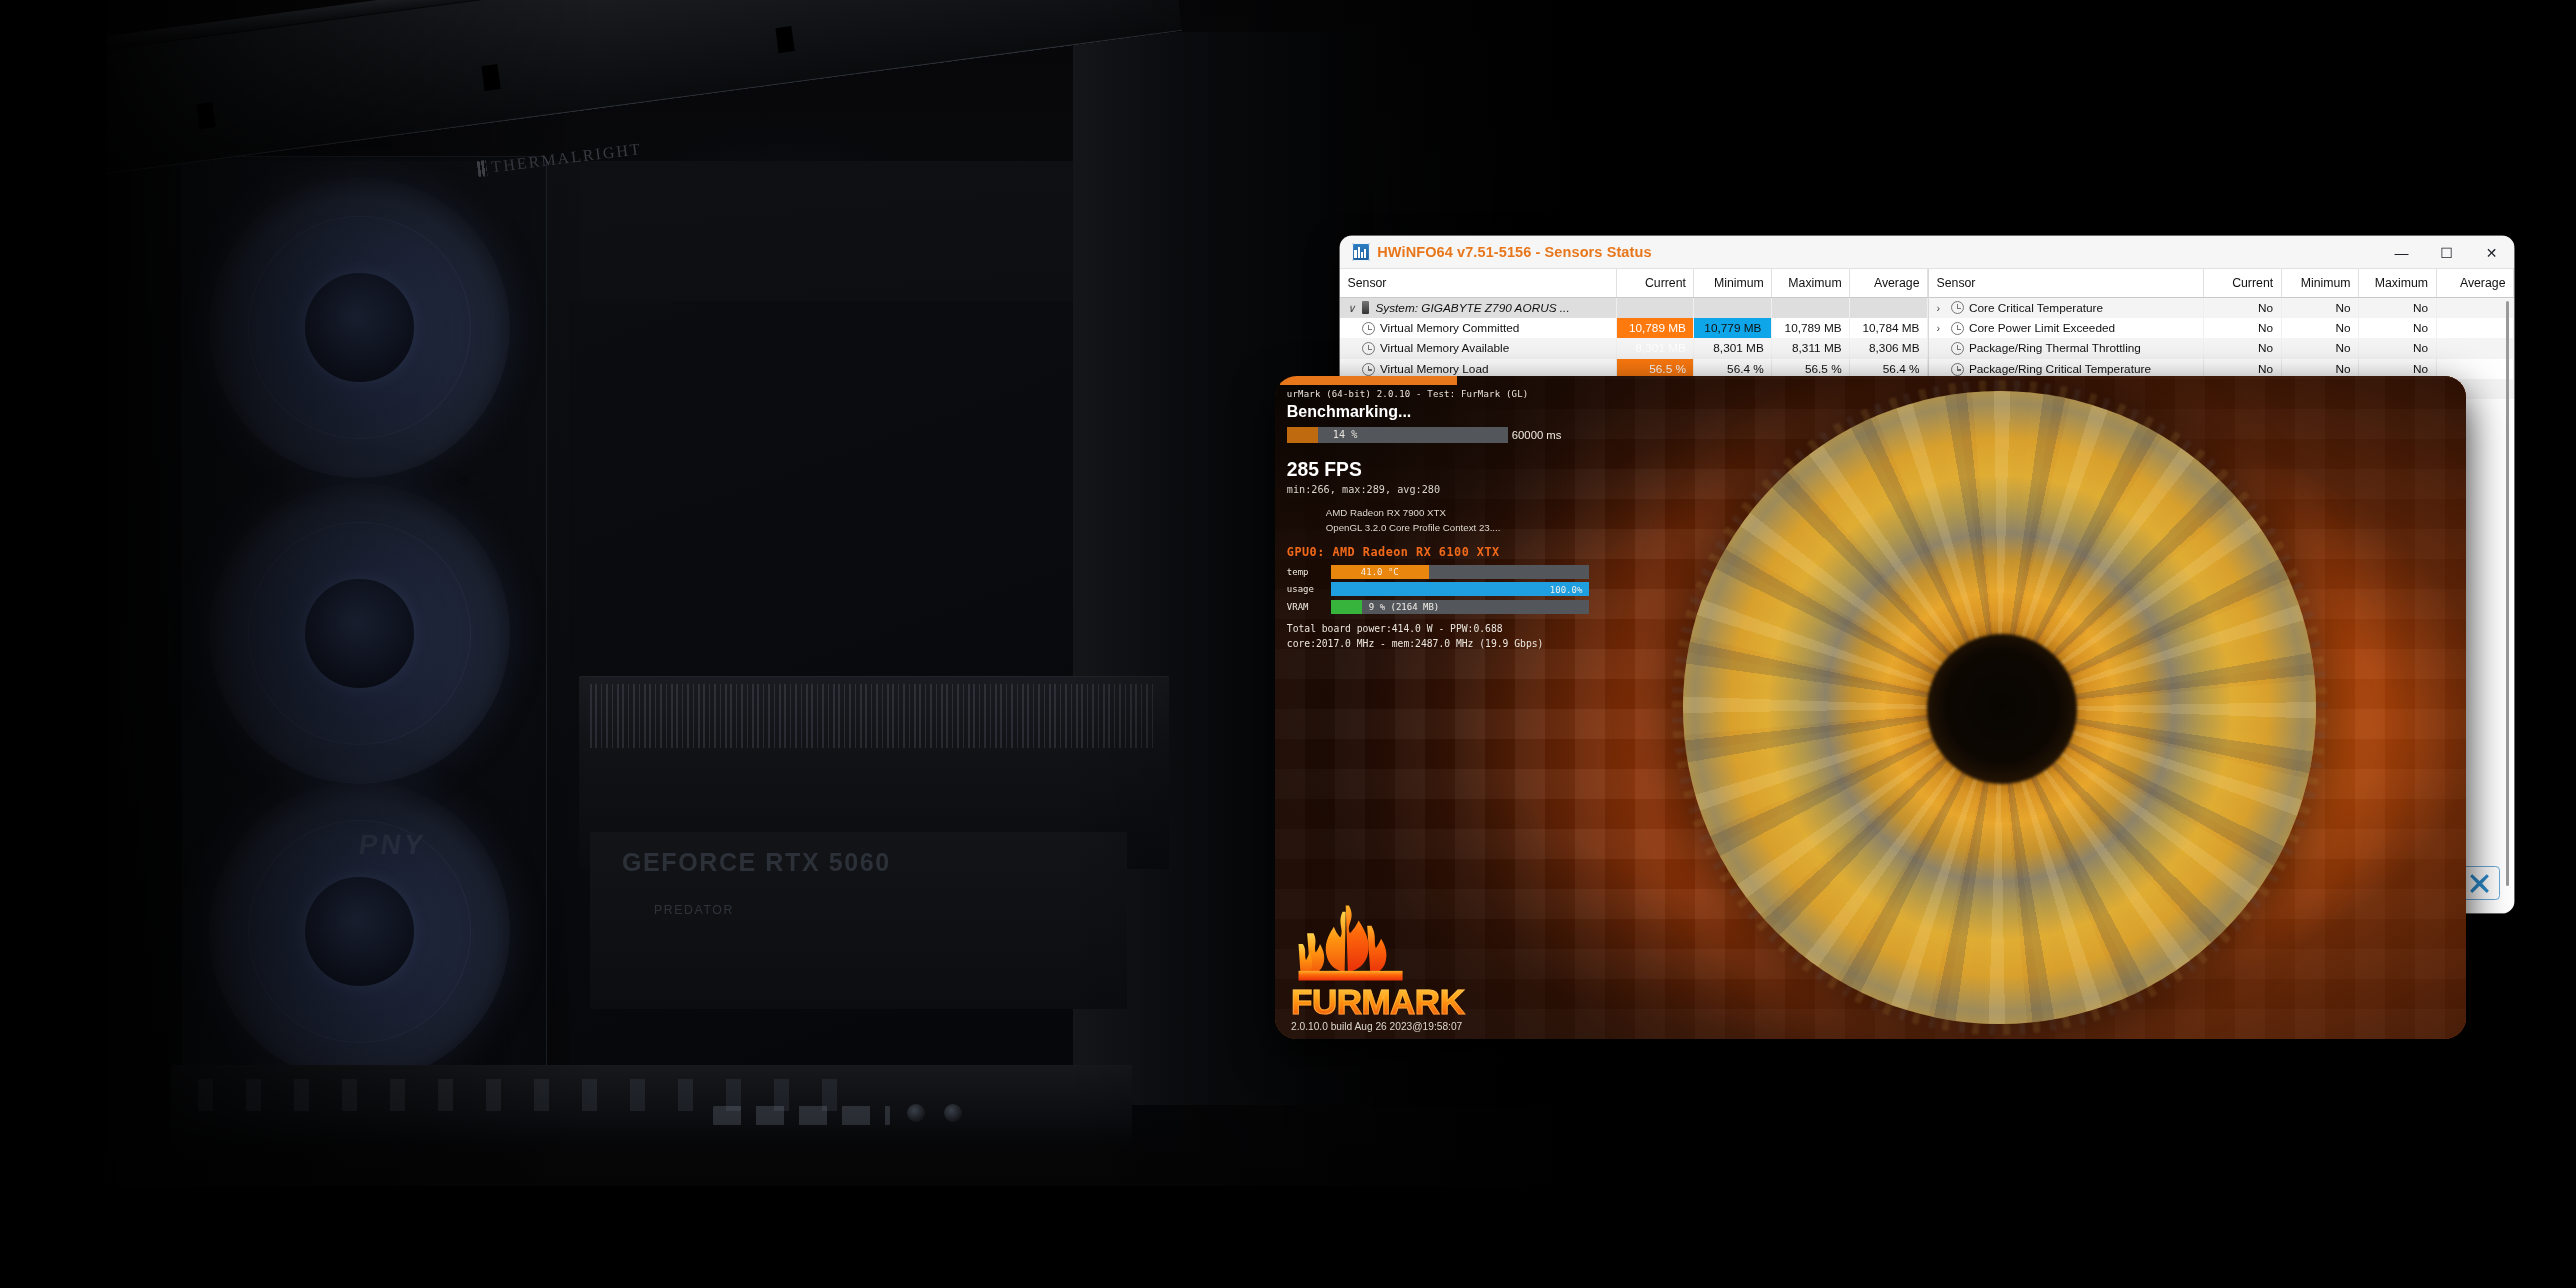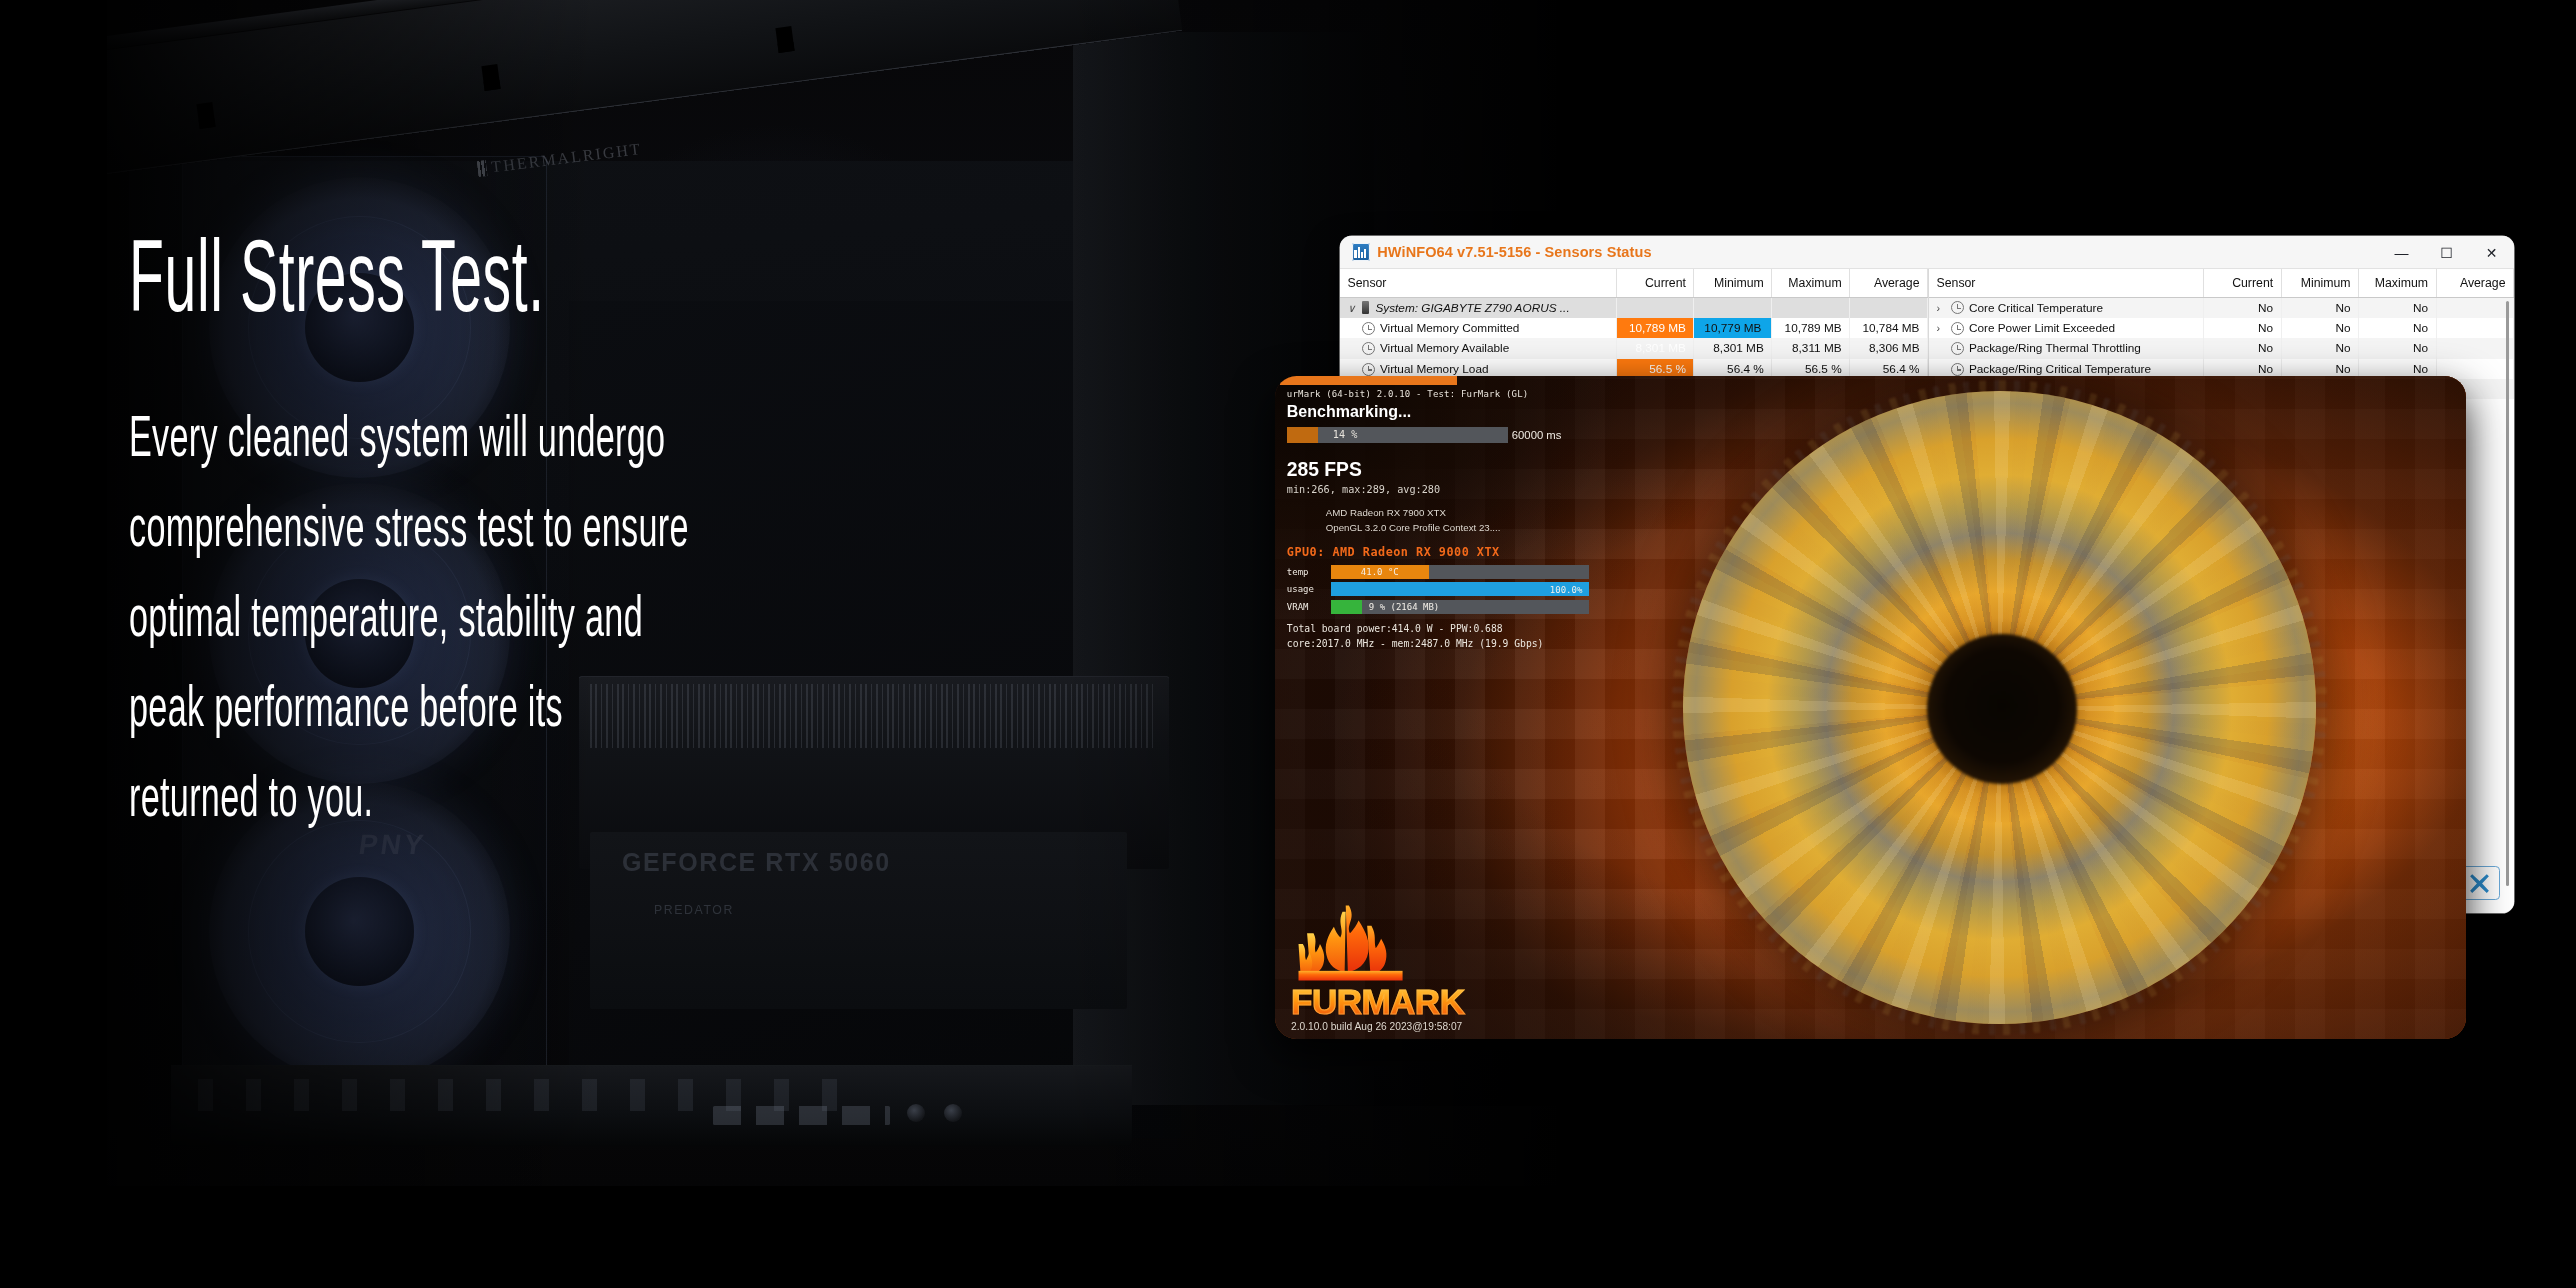--- a/index.html
+++ b/index.html
@@ -267,30 +267,20 @@
     <div class="brand-pny">PNY</div>
     <div class="brand-gf">GEFORCE RTX 5060</div>
     <div class="brand-pred">PREDATOR</div>
     <div class="base-bar"></div>
     <div class="base-grill"></div>
     <div class="io-ports"></div>
     <div class="io-knob" style="left:800px;"></div>
     <div class="io-knob" style="left:837px;"></div>
   </div>
 
-  <div class="hero">
-    <div class="hero-title">Full Stress Test.</div>
-    <div class="hero-body">
-      <div class="hero-line">Every cleaned system will undergo</div>
-      <div class="hero-line">comprehensive stress test to ensure</div>
-      <div class="hero-line">optimal temperature, stability and</div>
-      <div class="hero-line">peak performance before its</div>
-      <div class="hero-line">returned to you.</div>
-    </div>
-  </div>
 
   <div class="hwinfo">
     <div class="hw-titlebar">
       <div class="hw-appicon">
         <span style="left:2.7px;  height:7.5px;"></span>
         <span style="left:5.9px; height:10.7px;"></span>
         <span style="left:9px; height:5.4px;"></span>
         <span style="left:12.3px; height:9px;"></span>
       </div>
       <div class="hw-title">HWiNFO64 v7.51-5156 - Sensors Status</div>
@@ -449,21 +439,21 @@
           <b>14 %</b>
         </div>
         <div class="fm-ms">60000 ms</div>
       </div>
       <div class="fm-fps">285 FPS</div>
       <div class="fm-mma">min:266, max:289, avg:280</div>
       <div class="fm-gl">
         <div>AMD Radeon RX 7900 XTX</div>
         <div>OpenGL 3.2.0 Core Profile Context 23....</div>
       </div>
-      <div class="fm-gputitle">GPU0: AMD Radeon RX 9000 XTX</div>
+      <div class="fm-gputitle">GPU0: AMD Radeon RX 6100 XTX</div>
       <div class="fm-bars" id="fm-bars">
           <div class="fm-bar">
             <span class="lab">temp</span>
             <span class="track">
               <i style="width: 38%; background: rgb(232, 134, 14);"></i>
               <b style="left: 30px;">41.0 °C</b>
             </span>
           </div>
           <div class="fm-bar">
             <span class="lab">usage</span>

